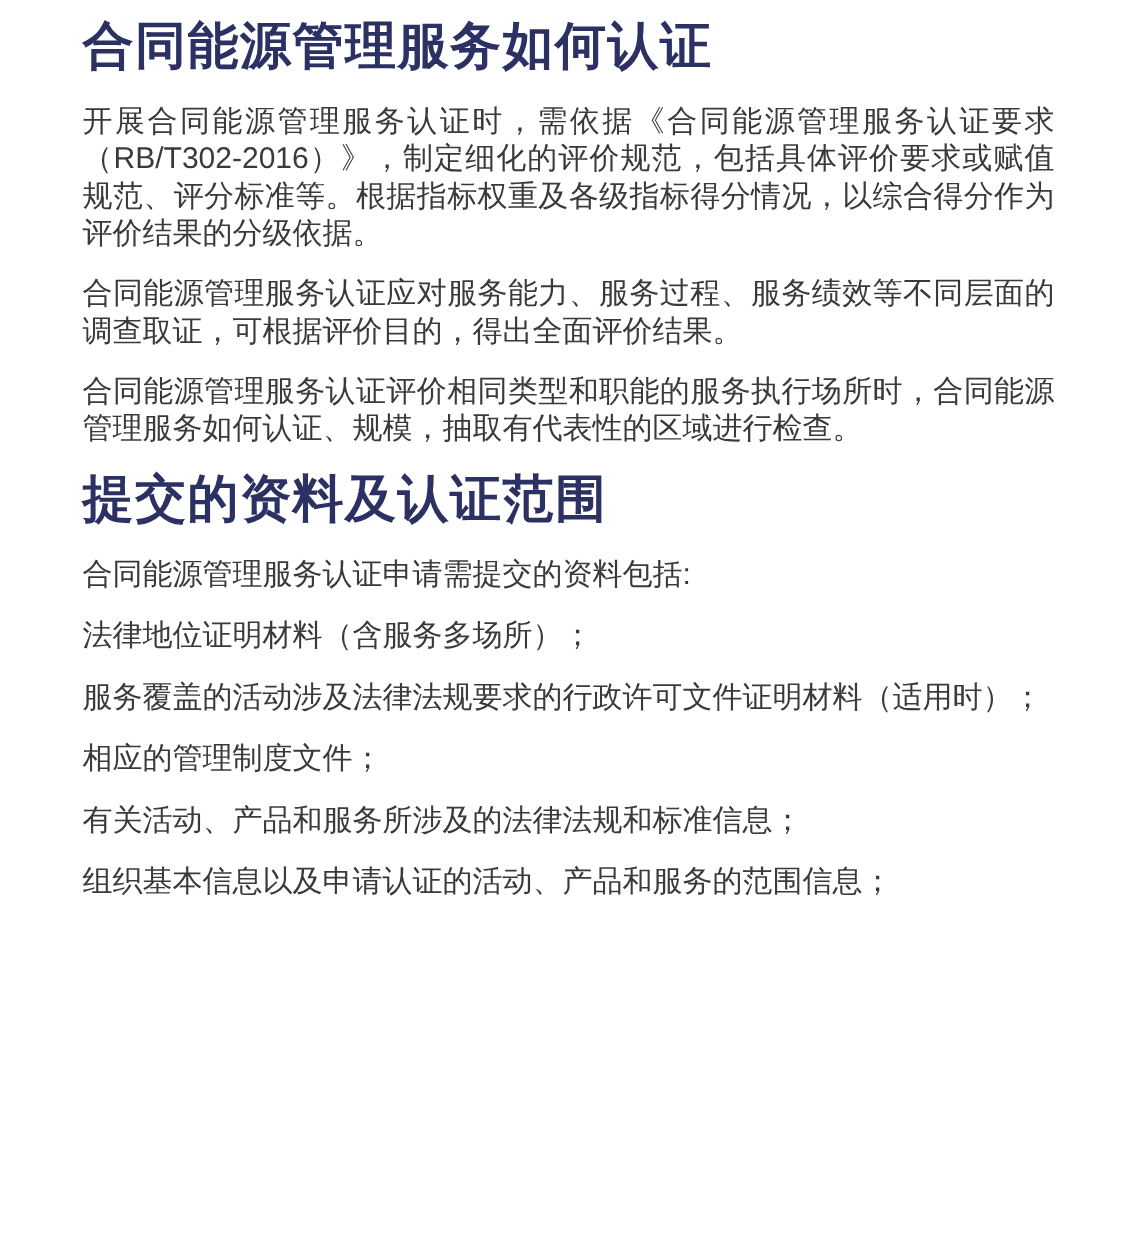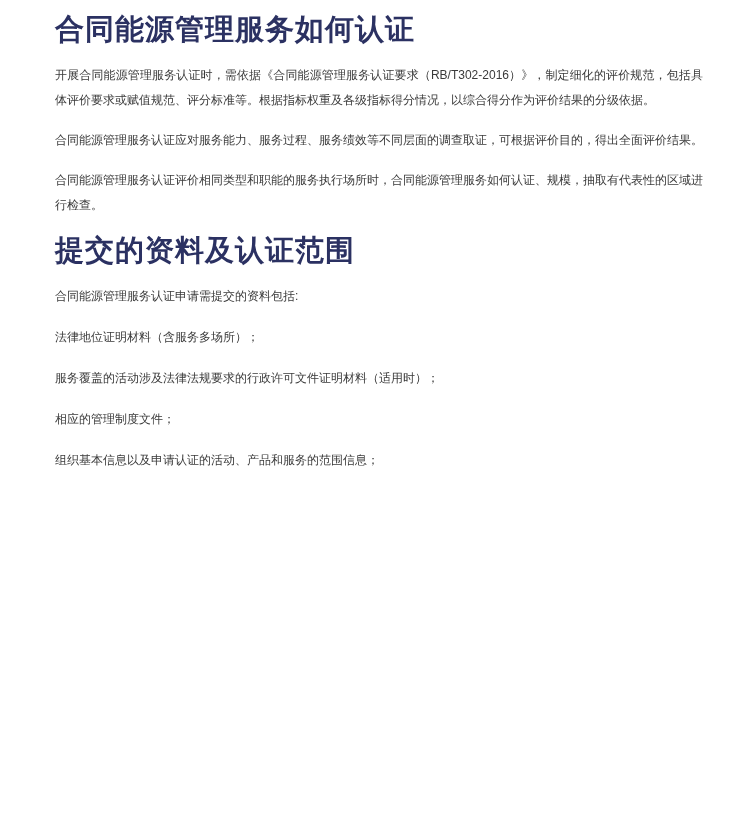--- a/index.html
+++ b/index.html
@@ -15,33 +15,33 @@
   }
   .page{
     width:748px;
     min-height:835px;
     box-sizing:border-box;
     background:var(--page-bg);
     padding:12px 45px 20px 55px;
   }
   h1.section-heading{
     margin:0 0 16px 0;
-    font-size:29px;
+    font-size:34px;
     line-height:1.2;
     font-weight:bold;
     color:var(--heading-color);
     letter-spacing:1px;
     font-family:Liberation Serif, serif;
   }
   .section + .section h1.section-heading{
     margin-top:2px;
   }
   p.body-paragraph{
     margin:0 0 15px 0;
-    font-size:12px;
+    font-size:20px;
     line-height:25px;
     color:var(--body-color);
     text-align:justify;
   }
   .section-2 p.body-paragraph{
     margin-bottom:16px;
   }
 </style>
 </head>
 <body>
@@ -54,17 +54,18 @@
     <p class="body-paragraph">合同能源管理服务认证应对服务能力、服务过程、服务绩效等不同层面的调查取证，可根据评价目的，得出全面评价结果。</p>
     <p class="body-paragraph">合同能源管理服务认证评价相同类型和职能的服务执行场所时，合同能源管理服务如何认证、规模，抽取有代表性的区域进行检查。</p>
   </section>
 
   <section class="section section-2">
     <h1 class="section-heading">提交的资料及认证范围</h1>
     <p class="body-paragraph">合同能源管理服务认证申请需提交的资料包括:</p>
     <p class="body-paragraph">法律地位证明材料（含服务多场所）；</p>
     <p class="body-paragraph">服务覆盖的活动涉及法律法规要求的行政许可文件证明材料（适用时）；</p>
     <p class="body-paragraph">相应的管理制度文件；</p>
+    <p class="body-paragraph">有关活动、产品和服务所涉及的法律法规和标准信息；</p>
     <p class="body-paragraph">组织基本信息以及申请认证的活动、产品和服务的范围信息；</p>
 
   </section>
 
 </div>
 
 </body></html>

